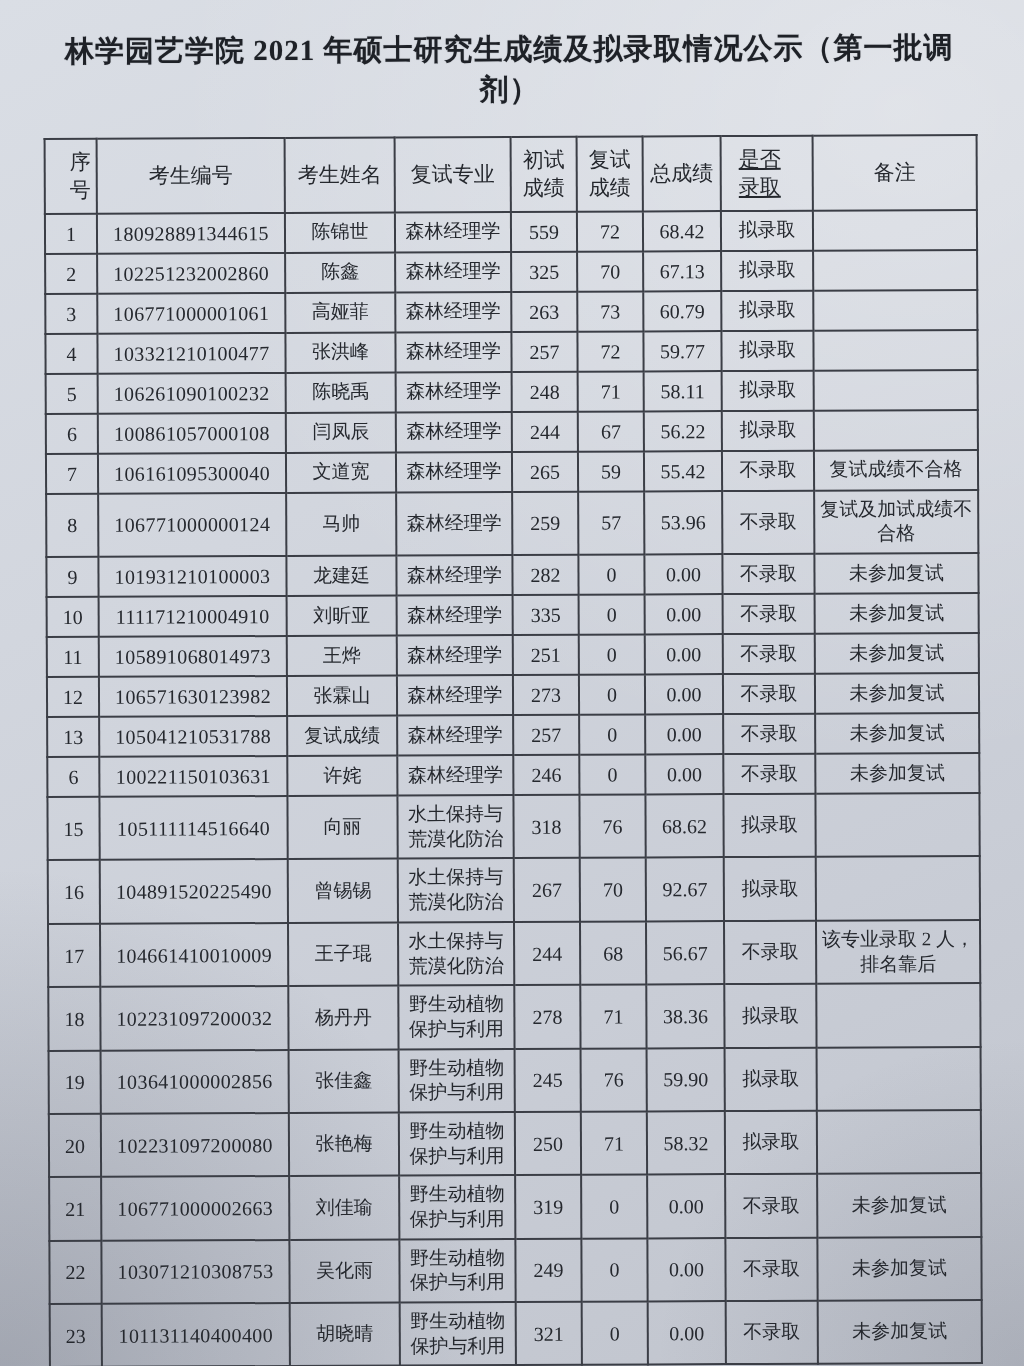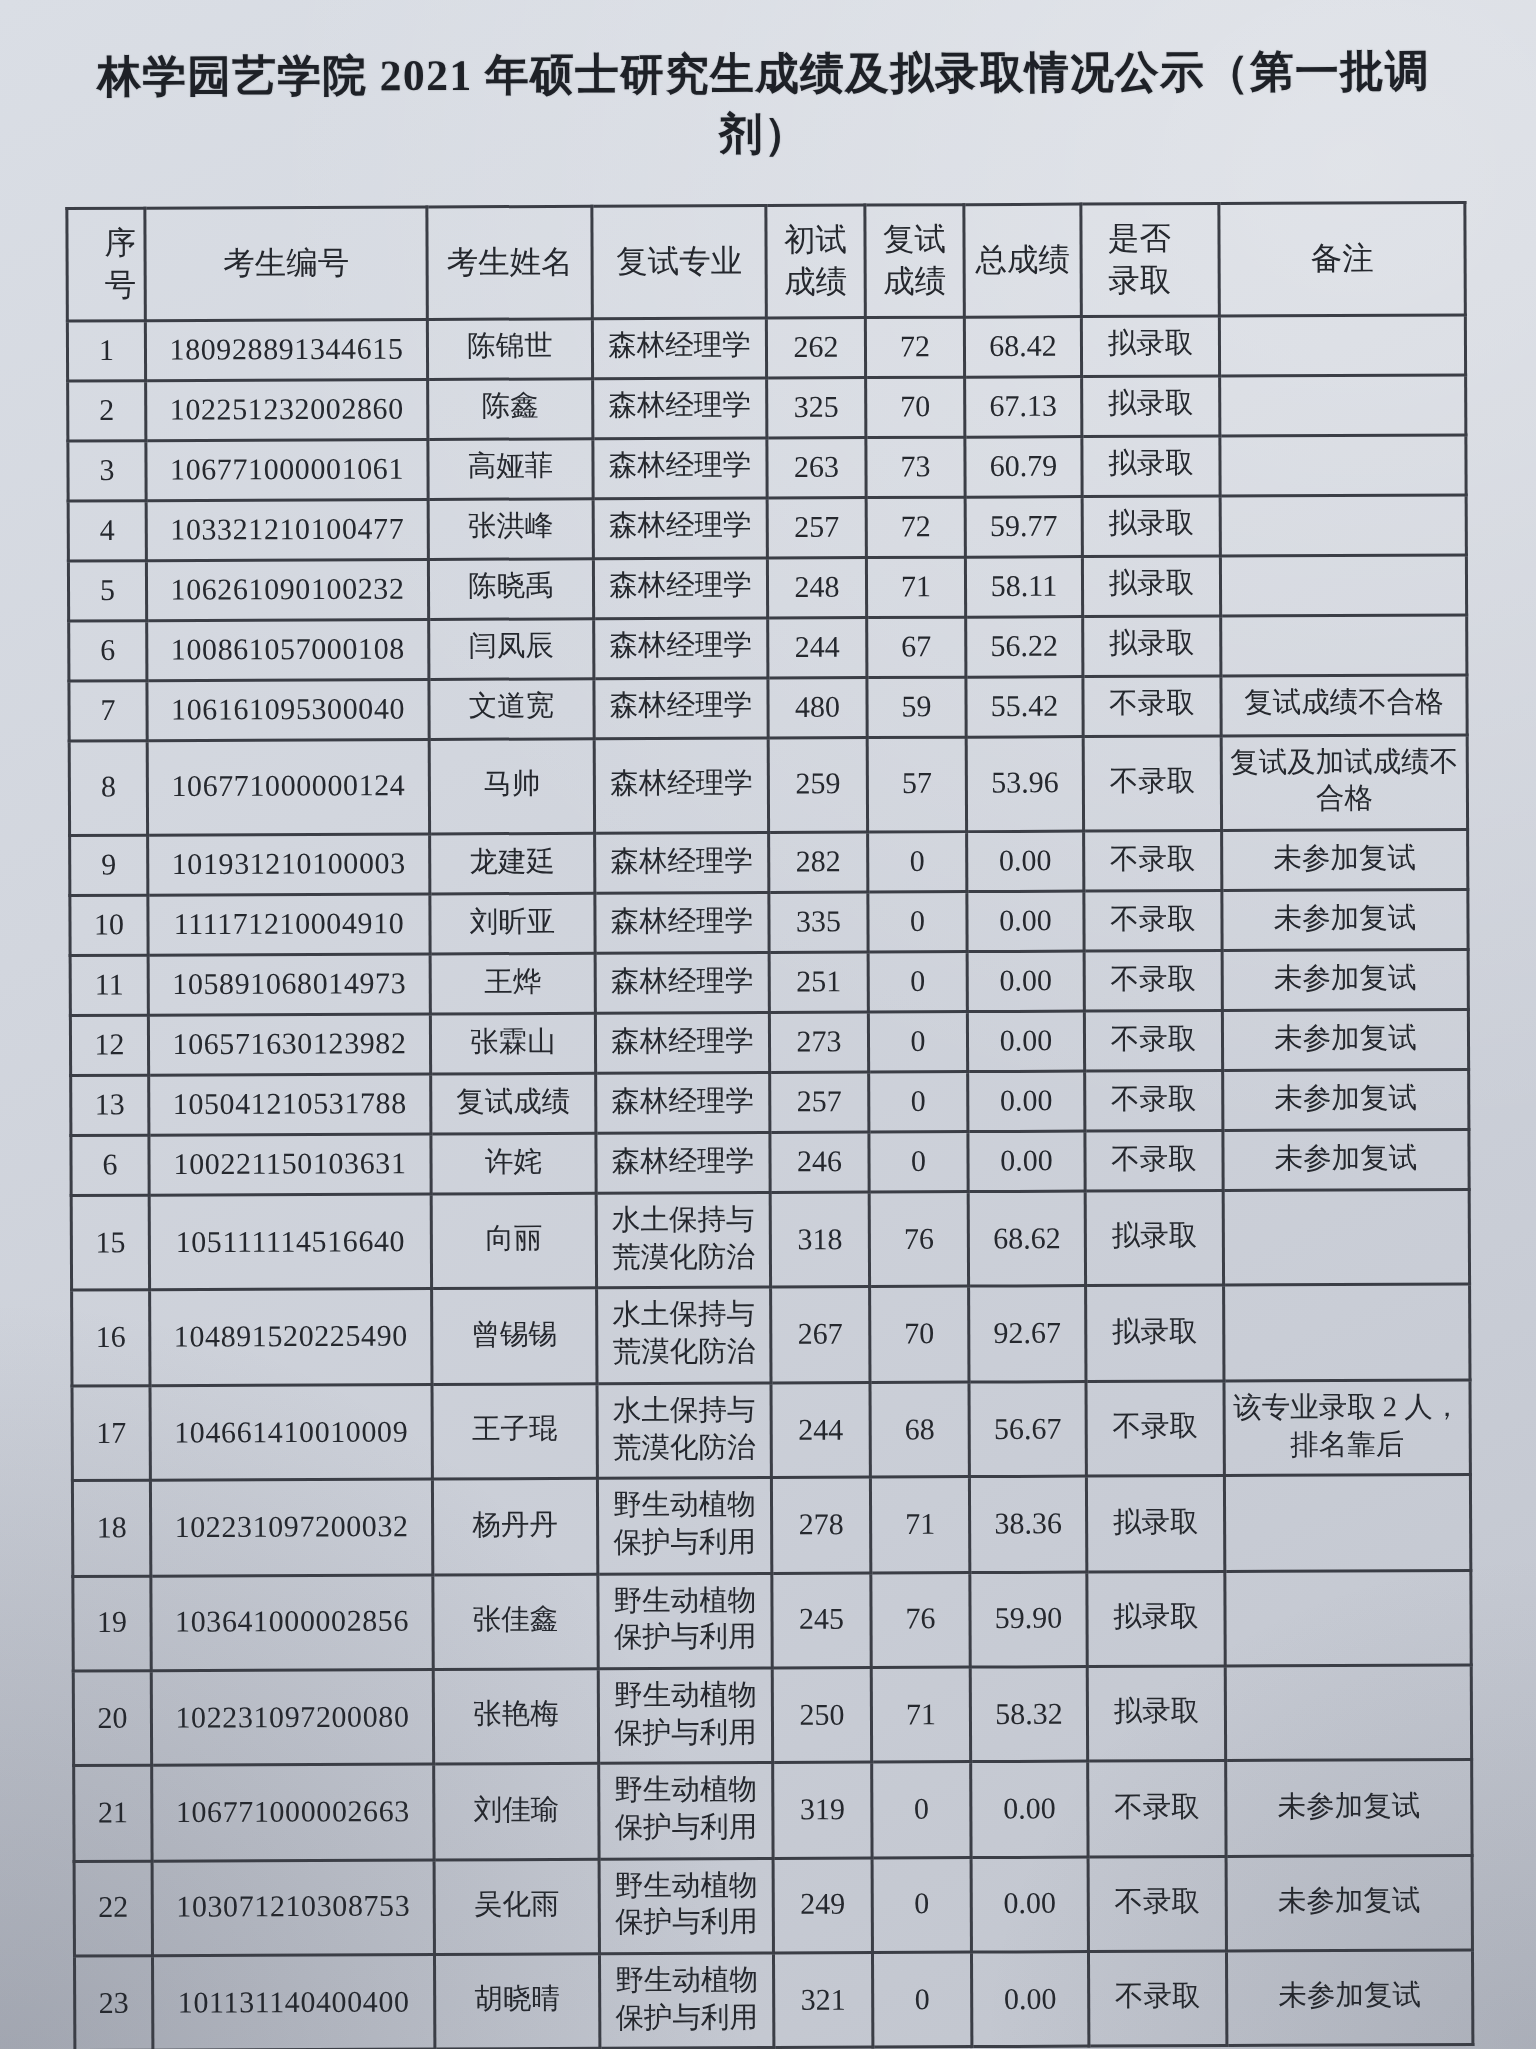--- a/index.html
+++ b/index.html
@@ -71,21 +71,21 @@
   col.col-2 { width: 110px; }
   col.col-3 { width: 116px; }
   col.col-4 { width: 66px; }
   col.col-5 { width: 66px; }
   col.col-6 { width: 78px; }
   col.col-7 { width: 92px; }
   col.col-8 { width: 164px; }
   td.cell-id { letter-spacing: 0.4px; font-size: 20px; }
   td.cell-no, td.cell-initial, td.cell-retest, td.cell-total { font-size: 20px; }
   th.hdr-0 { padding-left: 24px; padding-right: 11px; } 
-  th.hdr-7 { padding-left: 9px; padding-right: 23px; }   
+  th.hdr-7 { padding-left: 9px; padding-right: 23px; text-decoration: underline; }   
 </style>
 </head>
 <body>
 
 <div class="paper"></div>
 
 <div class="content">
   <h1 class="title">林学园艺学院 2021 年硕士研究生成绩及拟录取情况公示（第一批调剂）</h1>
 
   <table class="score-table">
@@ -112,21 +112,21 @@
           <th class="hdr-7">是否录取</th>
           <th class="hdr-8">备注</th>
         </tr>
     </thead>
     <tbody id="table-body">
         <tr>
           <td class="cell-no">1</td>
           <td class="cell-id">180928891344615</td>
           <td class="cell-name">陈锦世</td>
           <td class="cell-major">森林经理学</td>
-          <td class="cell-initial">262</td>
+          <td class="cell-initial">559</td>
           <td class="cell-retest">72</td>
           <td class="cell-total">68.42</td>
           <td class="cell-admitted">拟录取</td>
           <td class="cell-remark"></td>
         </tr>
         <tr>
           <td class="cell-no">2</td>
           <td class="cell-id">102251232002860</td>
           <td class="cell-name">陈鑫</td>
           <td class="cell-major">森林经理学</td>
@@ -178,21 +178,21 @@
           <td class="cell-retest">67</td>
           <td class="cell-total">56.22</td>
           <td class="cell-admitted">拟录取</td>
           <td class="cell-remark"></td>
         </tr>
         <tr>
           <td class="cell-no">7</td>
           <td class="cell-id">106161095300040</td>
           <td class="cell-name">文道宽</td>
           <td class="cell-major">森林经理学</td>
-          <td class="cell-initial">480</td>
+          <td class="cell-initial">265</td>
           <td class="cell-retest">59</td>
           <td class="cell-total">55.42</td>
           <td class="cell-admitted">不录取</td>
           <td class="cell-remark">复试成绩不合格</td>
         </tr>
         <tr>
           <td class="cell-no">8</td>
           <td class="cell-id">106771000000124</td>
           <td class="cell-name">马帅</td>
           <td class="cell-major">森林经理学</td>

